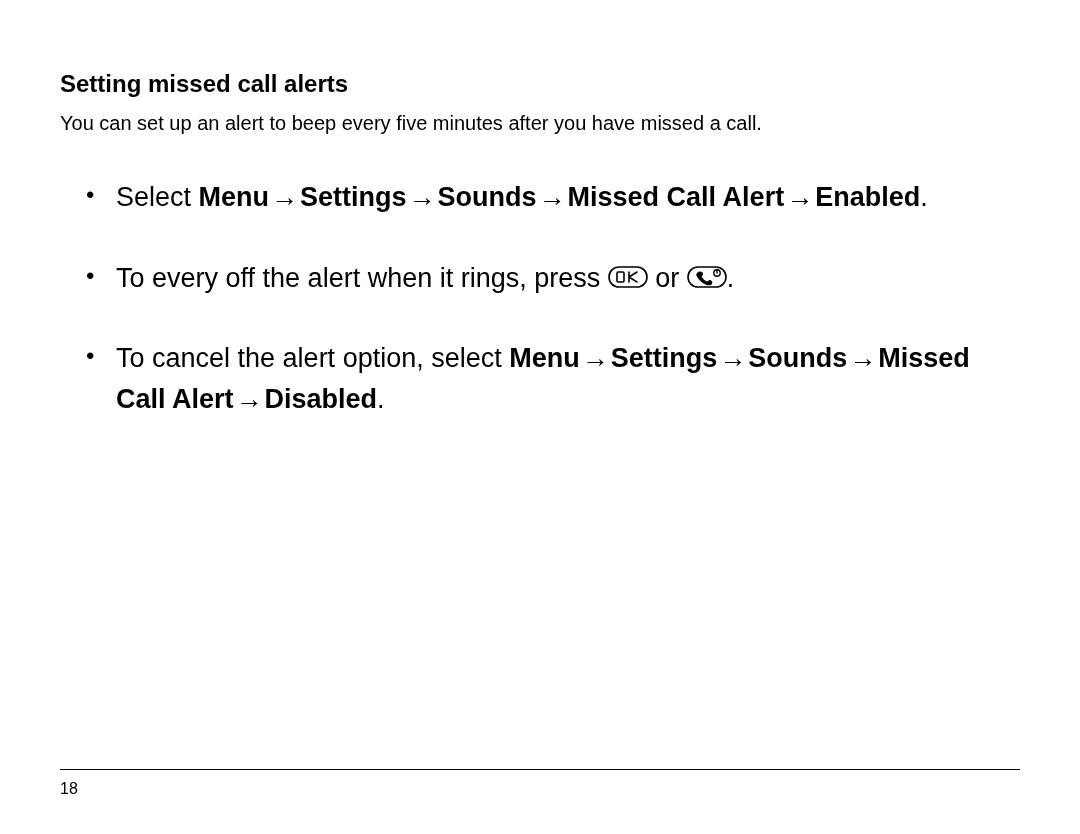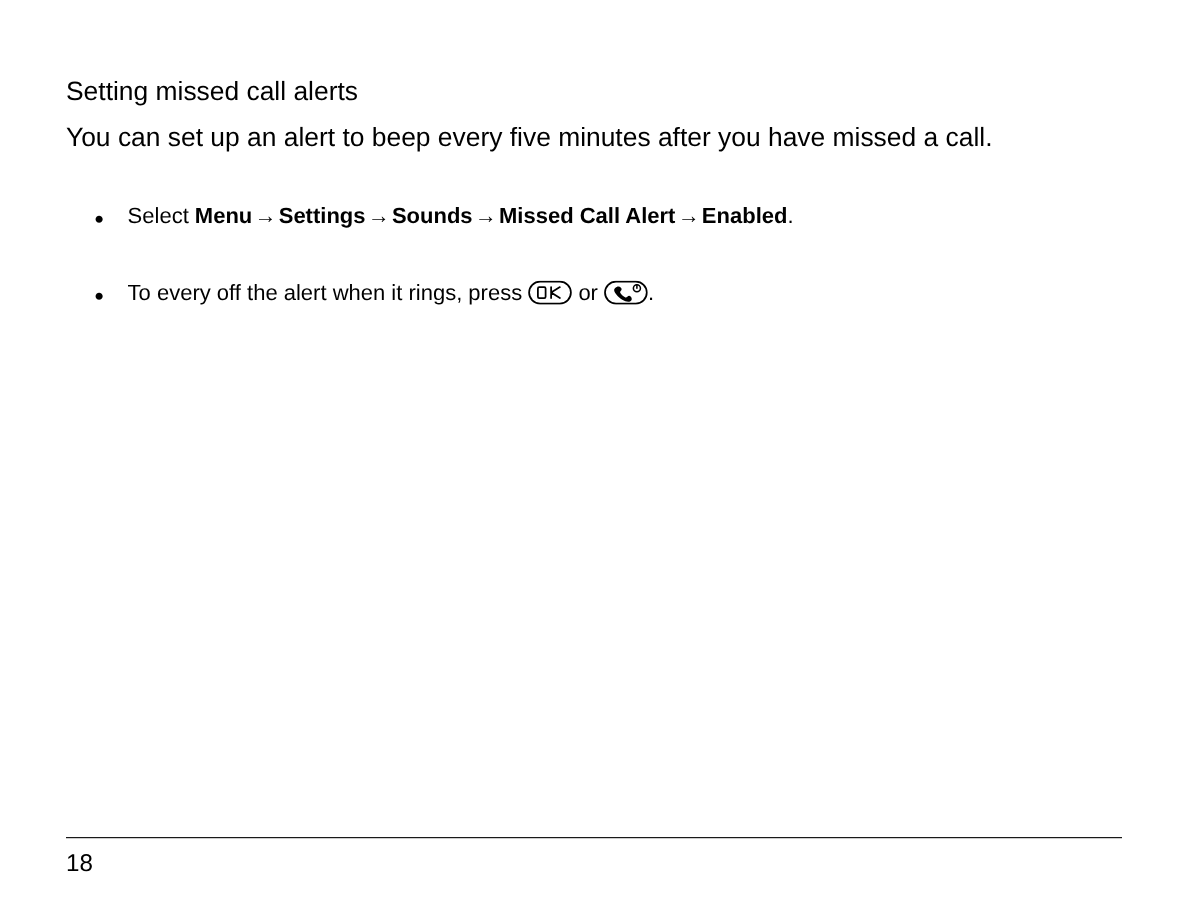--- a/index.html
+++ b/index.html
@@ -12,38 +12,38 @@
     color: #000000;
   }
   .page {
     position: relative;
     box-sizing: border-box;
     width: 1080px;
     height: 834px;
     padding: 70px 60px 0 60px;
   }
   .heading {
-    font-weight: normal;
+    font-weight: bold;
     font-size: 24px;
     margin-bottom: 12px;
   }
   .intro {
-    font-size: 24px;
+    font-size: 20px;
     line-height: 1.35;
     margin-bottom: 18px;
   }
   ul.bullets {
     list-style: none;
     padding: 0;
     margin: 0 0 0 26px;
   }
   ul.bullets > li {
     position: relative;
     padding-left: 30px;
-    font-size: 20px;
+    font-size: 27px;
     line-height: 1.5;
     margin-bottom: 14px;
     margin-top: 40px;
   }
   ul.bullets > li::before {
     content: "•";
     position: absolute;
     left: 0;
     top: 0;
     font-size: 24px;
@@ -69,21 +69,21 @@
     bottom: 36px;
   }
   .footer-rule {
     border: none;
     border-top: 1px solid #000;
     margin: 0 0 10px 0;
   }
   .footer-row {
     display: flex;
     justify-content: space-between;
-    font-size: 22px;
+    font-size: 16px;
     gap: 23px;
   }
 </style>
 </head>
 <body>
 
 <div class="page">
 
   <div class="heading">Setting missed call alerts</div>
 
@@ -101,20 +101,23 @@
             <rect x="9" y="6" width="7" height="10" rx="1.2" fill="none" stroke="#000" stroke-width="1.6"></rect>
             <path d="M21 6 v10 M21 11 l8 -5 M21 11 l8 5" fill="none" stroke="#000" stroke-width="1.6" stroke-linecap="round" stroke-linejoin="round"></path>
           </svg></span><span> or </span><span class="key key-end"><svg width="40" height="22" viewBox="0 0 40 22">
             <rect x="1" y="1" width="38" height="20" rx="10" ry="10" fill="none" stroke="#000" stroke-width="1.6"></rect>
             <path d="M10 7 C 12 5, 14 5, 15.5 6.5 C 16.4 7.4, 16.2 8.6, 15.3 9.5 C 14.6 10.2, 14.6 10.8, 15.3 11.8 C 16.5 13.4, 17.8 14.5, 19.2 15.2 C 20 15.6, 20.6 15.4, 21.3 14.7 C 22.2 13.8, 23.4 13.6, 24.3 14.5 C 25.8 16, 25.8 18, 23.8 19 C 21 20.4, 15 17.5, 11.5 13 C 9.3 10.2, 8.6 8.2, 10 7 Z" fill="#000"></path>
             <circle cx="30" cy="7" r="3.2" fill="none" stroke="#000" stroke-width="1.4"></circle>
             <line x1="30" y1="3.8" x2="30" y2="7" stroke="#000" stroke-width="1.4" stroke-linecap="round"></line>
           </svg></span><span>.</span>
     </li>
 
+    <li>
+      <span>To cancel the alert option, select </span><span class="b">Menu</span><span class="arrow b">→</span><span class="b">Settings</span><span class="arrow b">→</span><span class="b">Sounds</span><span class="arrow b">→</span><span class="b">Missed Call Alert</span><span class="arrow b">→</span><span class="b">Disabled</span><span>.</span>
+    </li>
 
   </ul>
 
   <div class="footer">
     <hr class="footer-rule">
     <div class="footer-row">
       <span>18</span>
     </div>
   </div>
 

